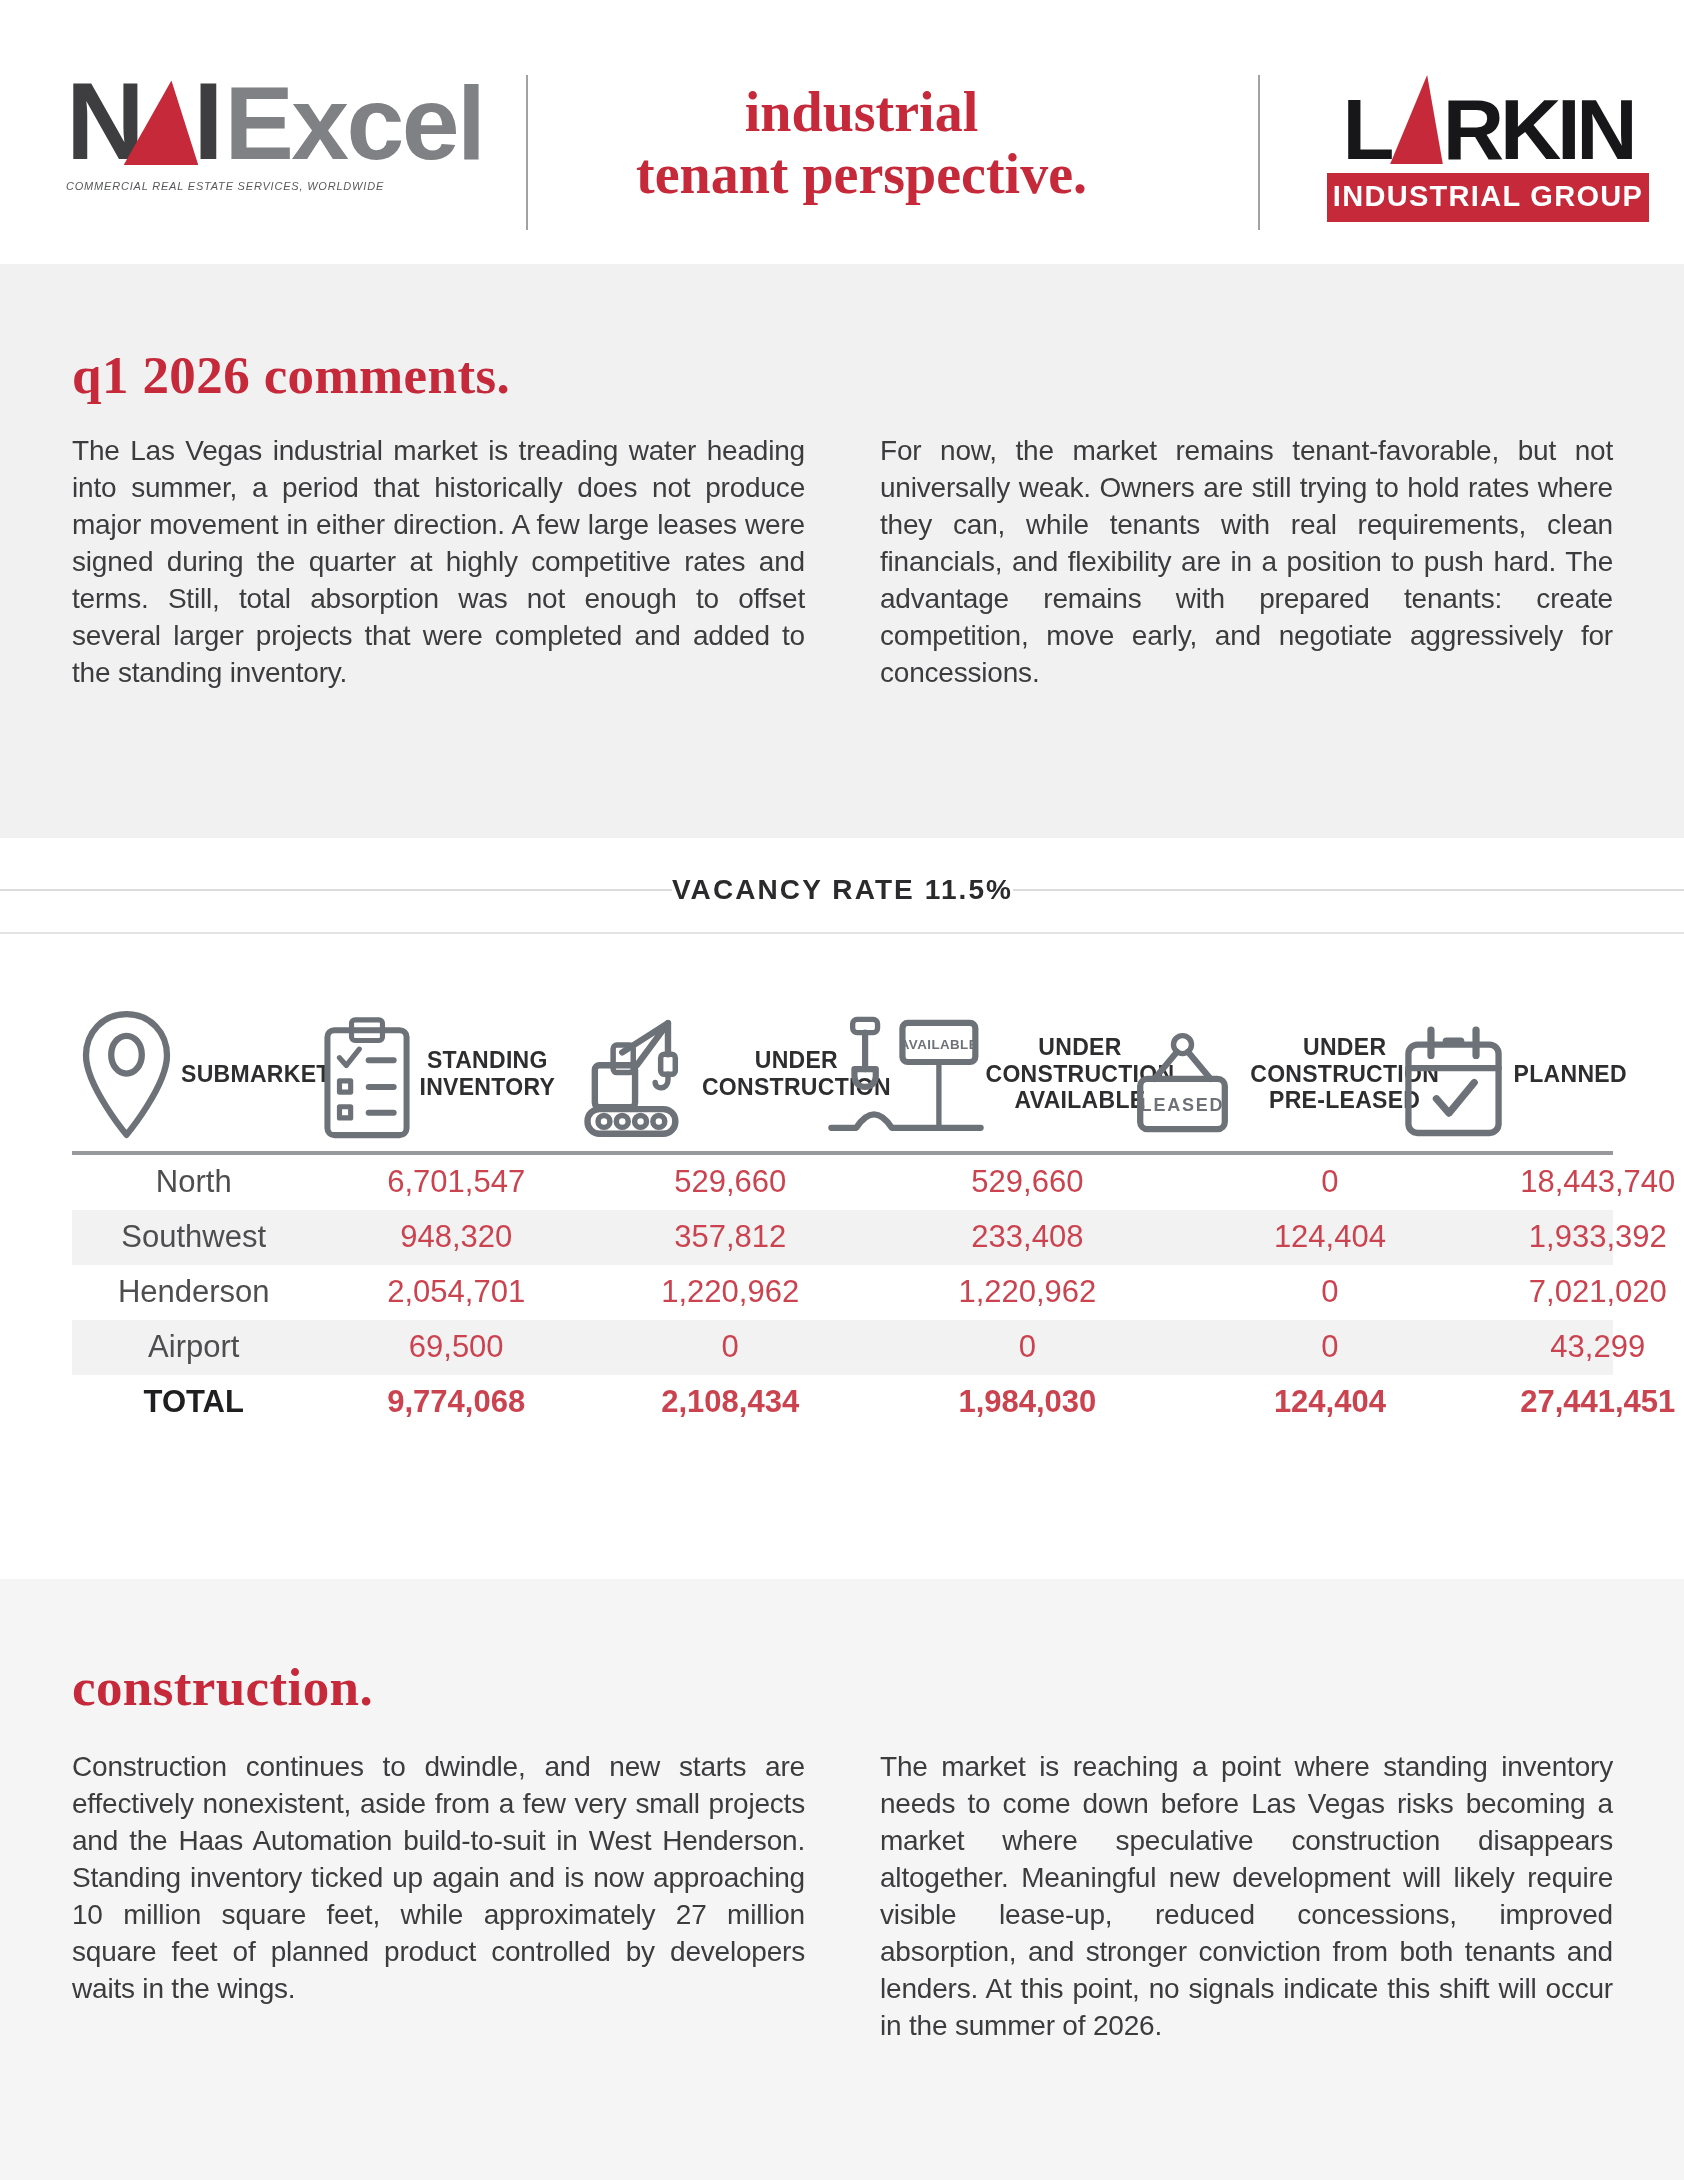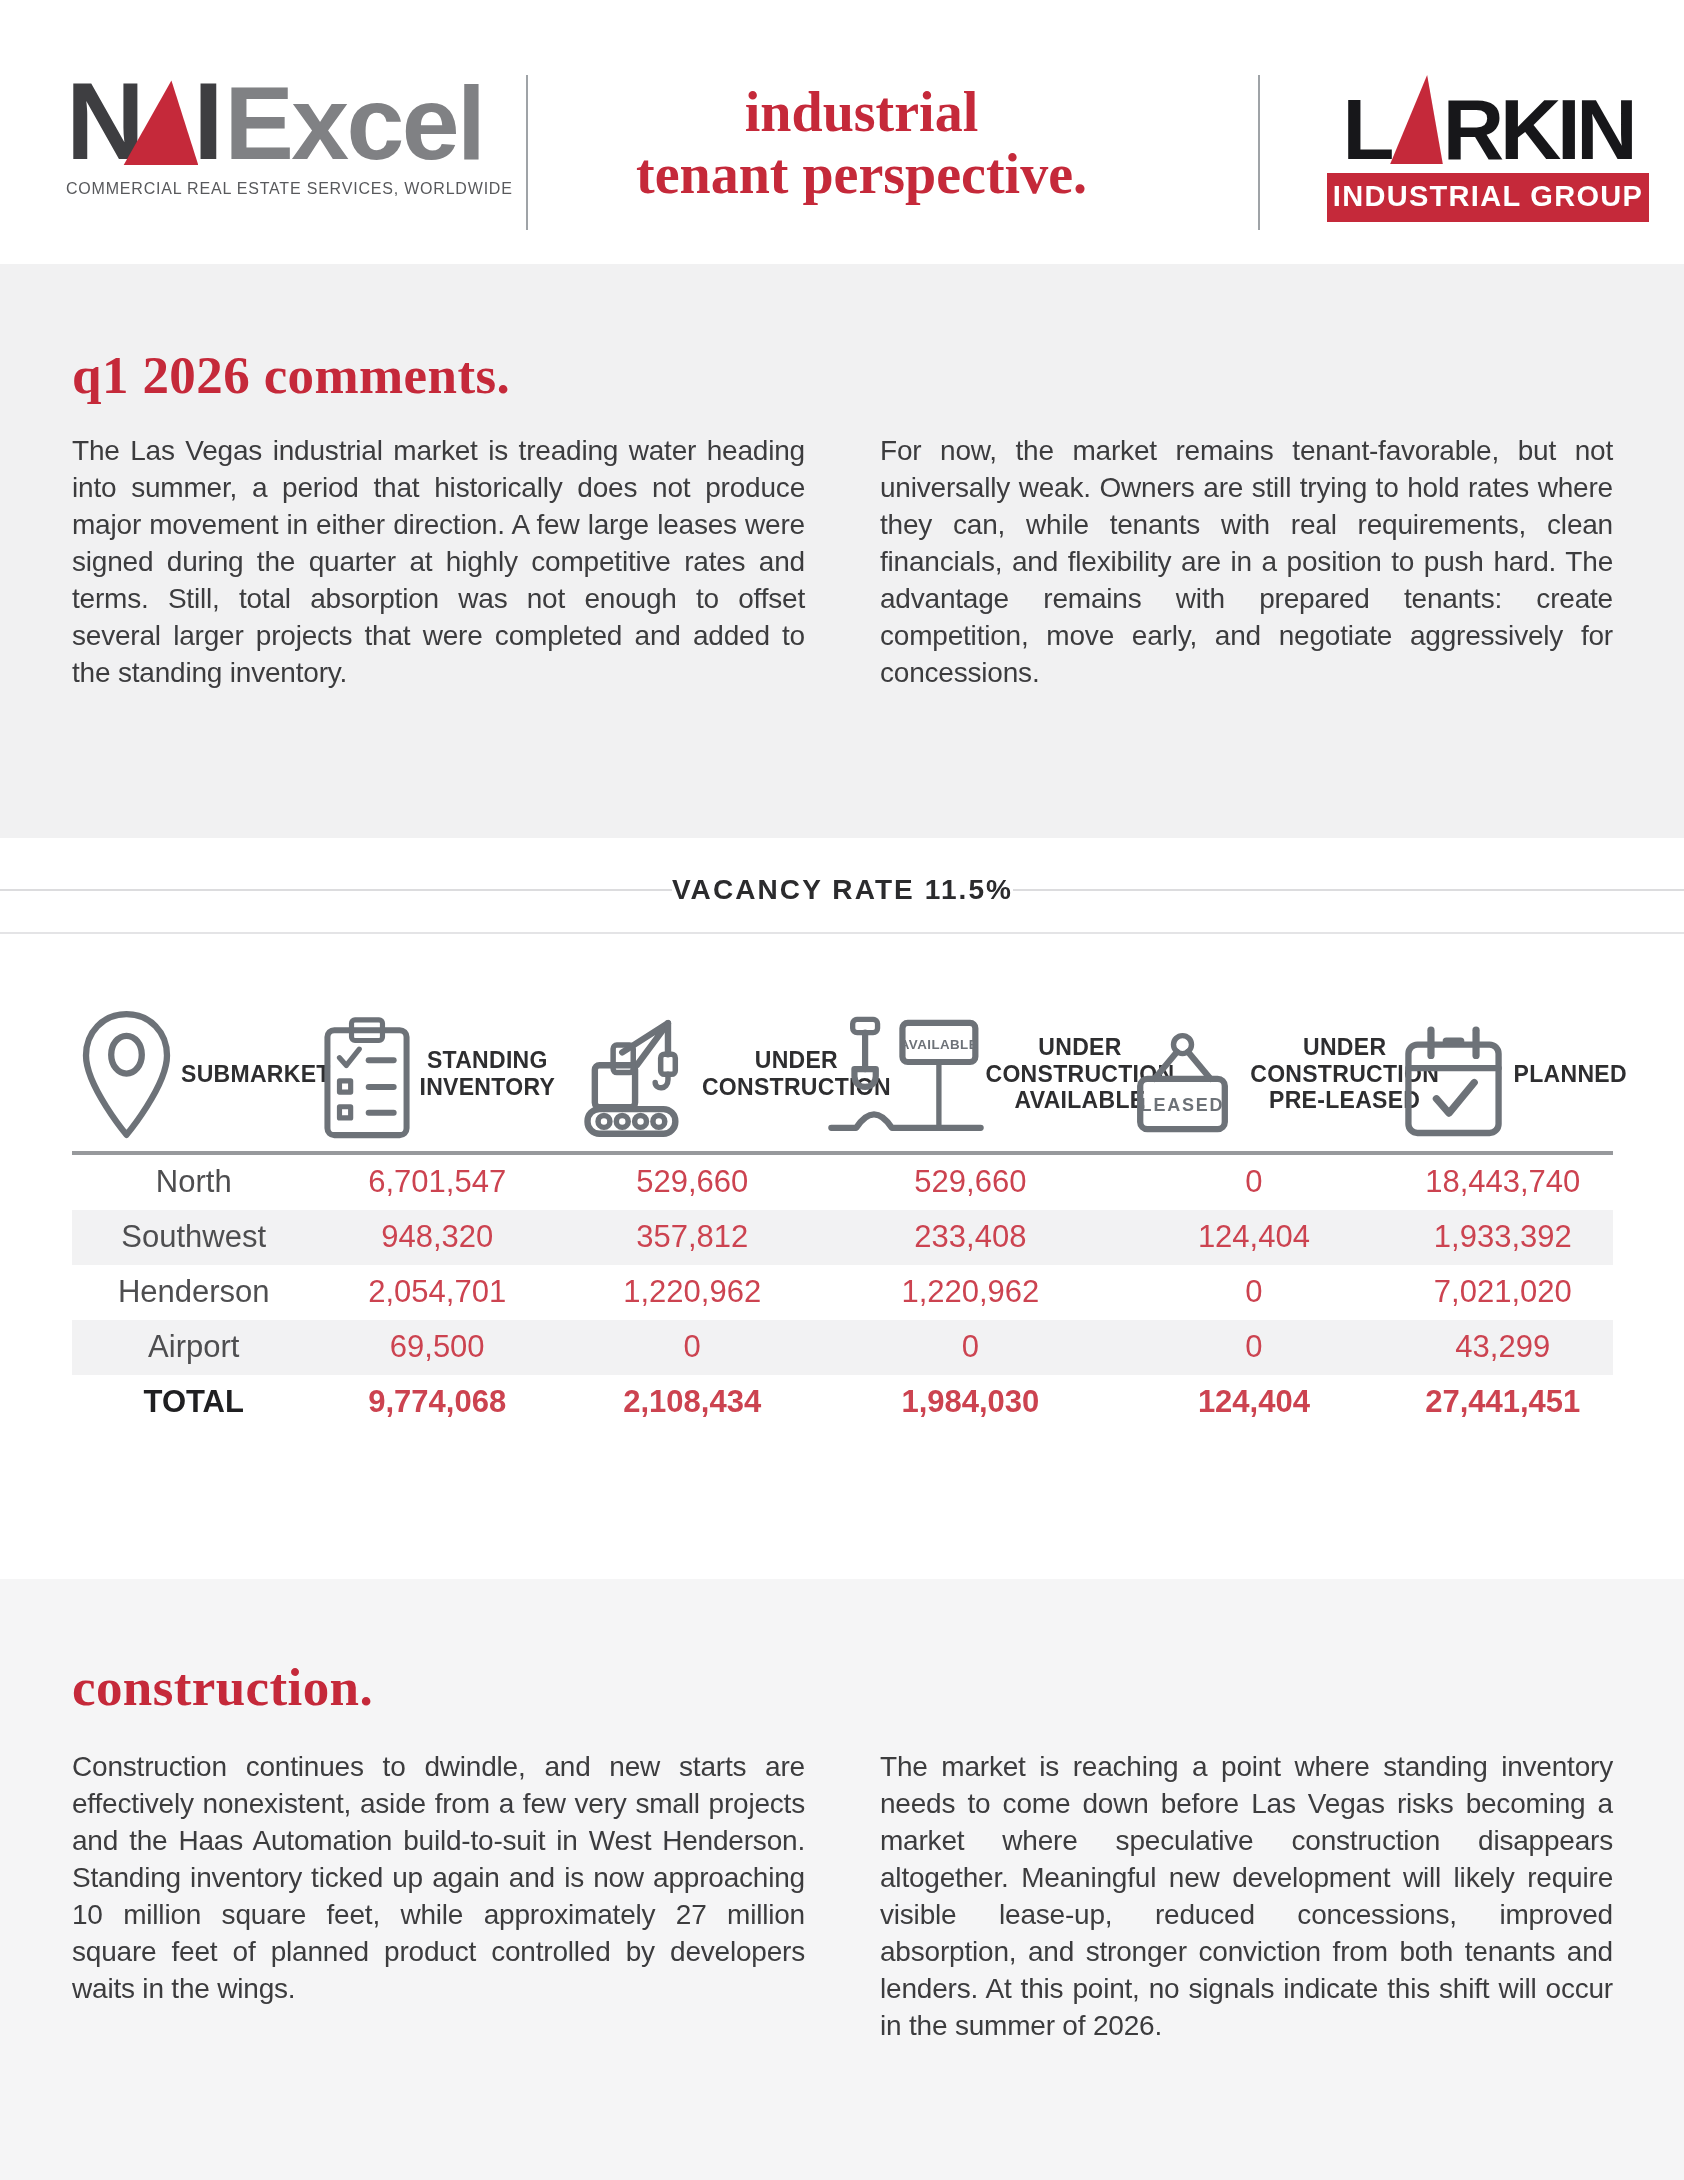--- a/index.html
+++ b/index.html
@@ -12,21 +12,21 @@
   .hdr { position:relative; height:264px; background:#ffffff; }
   .nai { position:absolute; left:66px; top:77px; }
   .nai-row { display:flex; align-items:flex-end; }
   .nai-letter { font-weight:bold; font-size:109px; line-height:0.82; color:#3e3e41; letter-spacing:-4.3px; }
   .nai-a {
     width:75px; height:85px; background:#c5293a;
     clip-path:polygon(64% 0, 100% 100%, 0 100%);
     margin:0 -5.1px 0.9px -17px;
   }
   .nai-excel { font-weight:bold; font-size:104px; line-height:0.82; color:#808184; letter-spacing:-2.6px; margin-left:5.1px; }
-  .nai-tagline { margin-top:13.6px; font-size:16px; color:#58595c; letter-spacing:0.8px; }
+  .nai-tagline { margin-top:13.6px; font-size:11px; color:#58595c; letter-spacing:0.8px;font-style:italic; }
 
   .vline { position:absolute; top:75px; width:1.7px; height:155px; background:#9fa3a7; }
   .vline.left { left:526px; }
   .vline.right { left:1258px; }
 
   .doc-title {
     position:absolute; left:526px; width:671px; top:82px; text-align:center;
     font-family:"Liberation Serif", serif; font-weight:bold; color:#c5293a;
     font-size:56px; line-height:1.1;
   }
@@ -67,21 +67,21 @@
   .tblsec { background:#ffffff; height:629px; padding:49px 72px 0; box-sizing:border-box; }
   .grid6 { display:grid; grid-template-columns:15.8% 15.8% 17.3% 18.8% 18% 14.3%; }
   .headcell { display:flex; flex-direction:row; align-items:center; }
   .iconbox { height:143px; display:flex; align-items:flex-end; justify-content:center; }
   .lblbox {
     height:89px; display:flex; flex-direction:column; align-items:center; justify-content:center;
     text-align:center; font-weight:bold; font-size:23px; line-height:26.4px;
     color:#2e2e30; letter-spacing:0.3px; margin-top:6.8px;
   }
   .tbl-rule { height:4.3px; background:#97999c; margin-top:8.5px; }
-  .trow { height:55px; align-items:center; }
+  .trow { height:55px; align-items:center;gap:19px; }
   .trow.alt { background:#f2f2f3; }
   .cell { text-align:center; font-size:31px; }
   .cell.sub { color:#4e4e50; }
   .cell.num { color:#cc4350; }
   .trow.total .sub { font-weight:bold; color:#1f1f21; }
   .trow.total .num { font-weight:bold; }
 
   
   .icon { display:block; }
   .icon * { stroke:#6d7278; stroke-width:7; fill:none; stroke-linecap:round; stroke-linejoin:round; }

